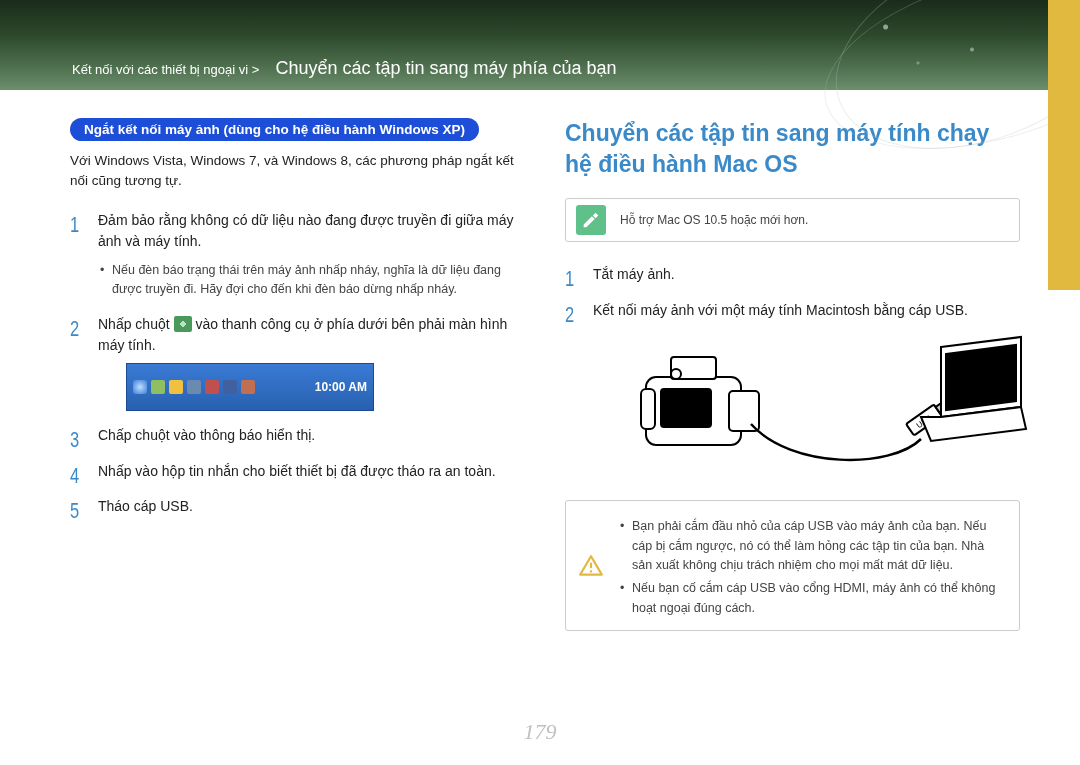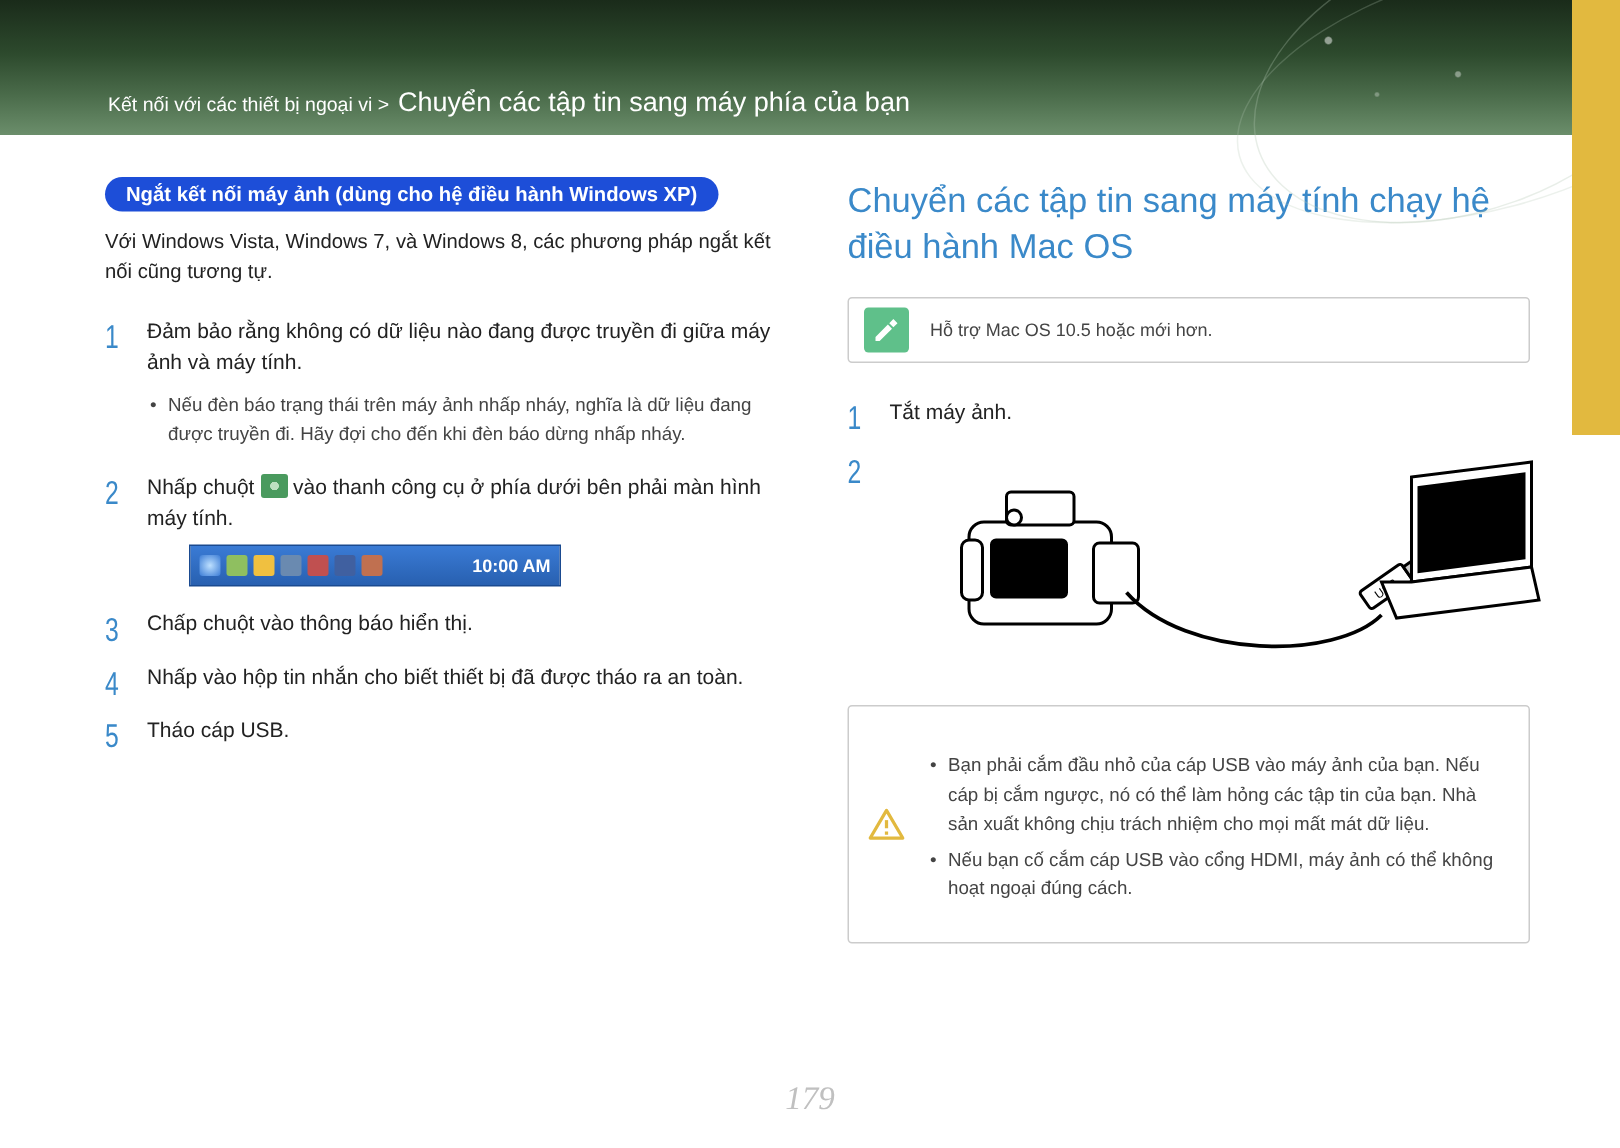--- a/index.html
+++ b/index.html
@@ -48,21 +48,21 @@
     background: #e2b93f;
   }
   .breadcrumb {
     position: absolute;
     left: 72px;
     top: 58px;
     color: #fff;
     font-size: 13px;
     display: flex;
     align-items: baseline;
-    gap: 6px;
+    gap: 16px;
   }
   .breadcrumb .main {
     font-size: 18px;
     font-weight: 400;
   }
   .content {
     display: flex;
     padding: 28px 60px 0 70px;
     gap: 40px;
   }
@@ -140,21 +140,21 @@
   .inline-icon::after {
     content: "";
     position: absolute;
     left: 4px; top: 3px;
     width: 10px; height: 10px;
     background: radial-gradient(circle, #bde0c0 40%, transparent 41%);
   }
   .taskbar {
     margin: 6px 0 14px 28px;
     width: 248px;
-    height: 28px;
+    height: 48px;
     background: linear-gradient(to bottom, #3a7bd5 0%, #2860b0 100%);
     border: 1px solid #1a4a90;
     position: relative;
     display: flex;
     align-items: center;
     padding: 0 6px;
   }
   .taskbar .tray-ico {
     width: 14px; height: 14px;
     margin-right: 4px;
@@ -162,21 +162,21 @@
   }
   .taskbar .clock {
     margin-left: auto;
     color: #fff;
     font-size: 12px;
     font-weight: bold;
   }
   .section-title {
     color: #3a89c9;
     font-size: 23px;
-    font-weight: 400;
+    font-weight: 700;
     line-height: 1.35;
     margin-bottom: 18px;
   }
   .note-box {
     display: flex;
     align-items: center;
     border: 1px solid #ccc;
     border-radius: 3px;
     padding: 6px 10px;
     margin-bottom: 22px;
@@ -195,21 +195,21 @@
     color: #444;
     line-height: 1.4;
   }
   .illus {
     margin: 8px 0 14px 28px;
   }
   .warn-box {
     display: flex;
     border: 1px solid #ccc;
     border-radius: 3px;
-    padding: 22px 12px;
+    padding: 8px 12px;
     gap: 14px;
   }
   .warn-icon {
     width: 26px; height: 26px;
     flex-shrink: 0;
     align-self: center;
     position: relative;
   }
   .warn-icon svg { width: 100%; height: 100%; }
   .page-num {
@@ -278,20 +278,21 @@
         <svg viewBox="0 0 24 24" width="22" height="22">
           <path d="M4 17l9-9 3 3-9 9H4v-3z M14 7l3-3 3 3-3 3-3-3z" fill="#fff"></path>
         </svg>
       </div>
       <div class="note-text">Hỗ trợ Mac OS 10.5 hoặc mới hơn.</div>
     </div>
 
     <ol class="steps">
       <li>Tắt máy ảnh.</li>
       <li>
+        <span>Kết nối máy ảnh với một máy tính Macintosh bằng cáp USB.</span>
         <div class="illus">
           <svg width="410" height="150" viewBox="0 0 410 150">
 
             <g stroke="#000" stroke-width="2" fill="#fff">
               <rect x="25" y="48" width="95" height="68" rx="10"></rect>
               <rect x="50" y="28" width="45" height="22" rx="3"></rect>
               <circle cx="55" cy="45" r="5"></circle>
               <rect x="108" y="62" width="30" height="40" rx="4"></rect>
               <rect x="40" y="60" width="50" height="38" rx="3" fill="#000"></rect>
               <rect x="20" y="60" width="14" height="40" rx="5"></rect>

